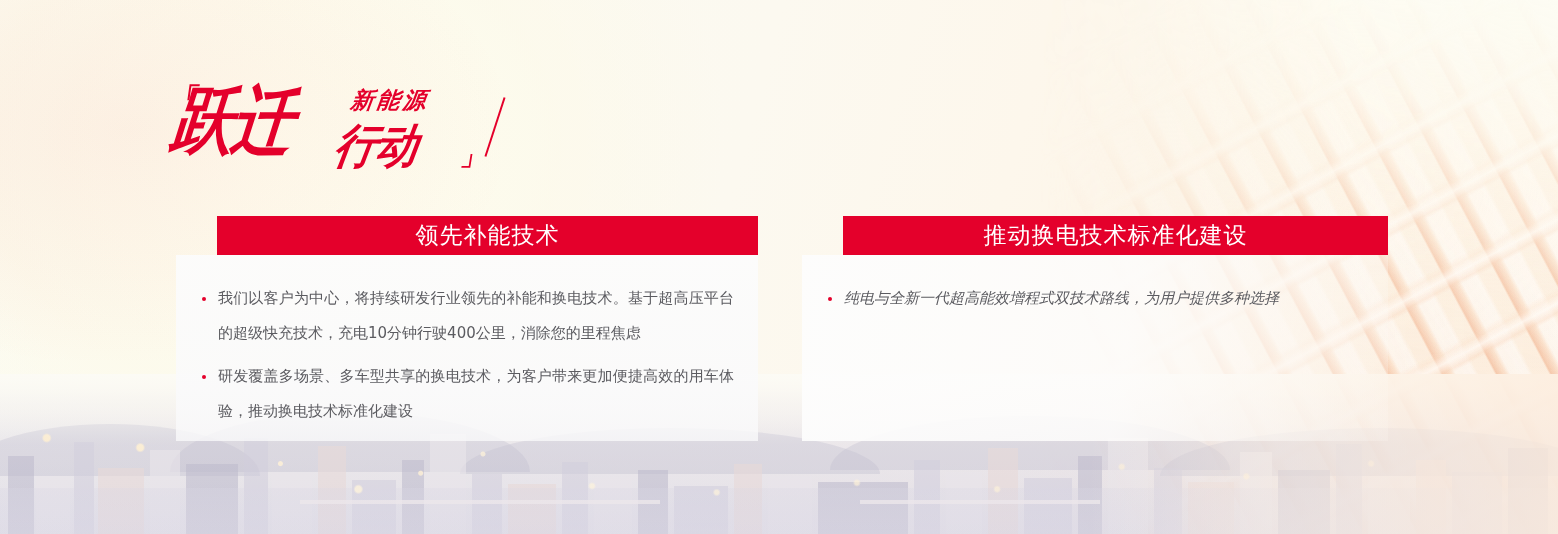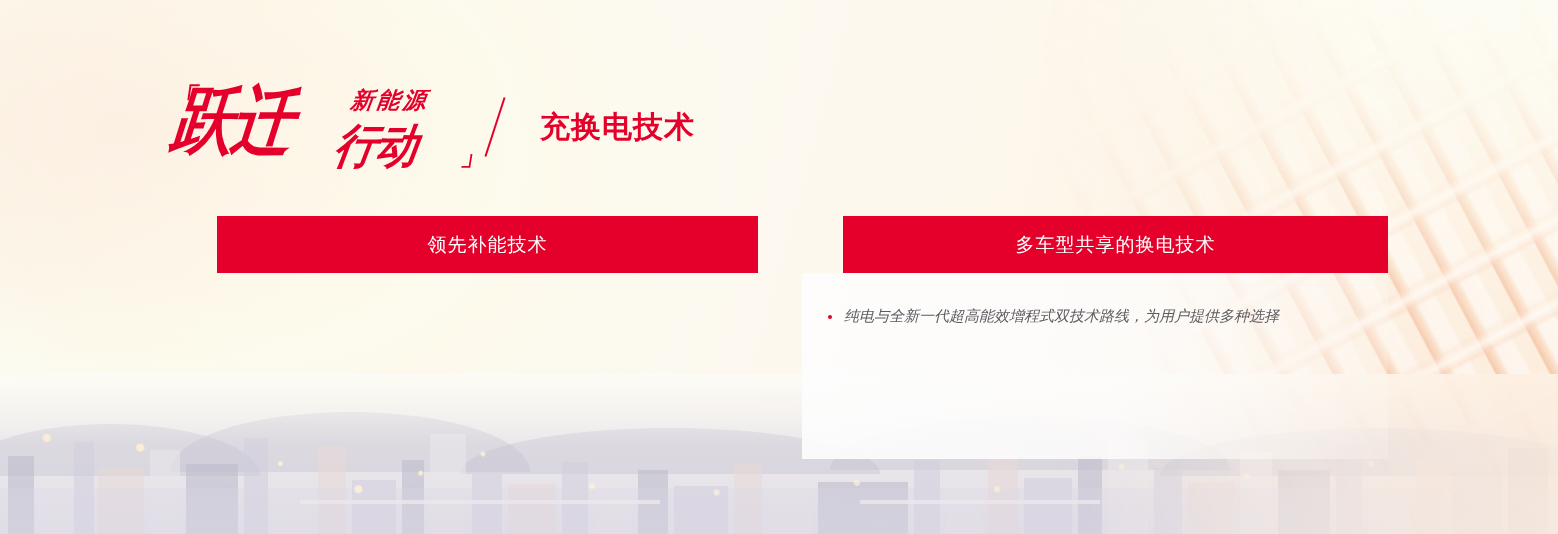--- a/index.html
+++ b/index.html
@@ -318,28 +318,28 @@
 
   
   .card {
     position: absolute;
     top: 216px;
   }
   .card-left  { left: 176px; width: 582px; }
   .card-right { left: 802px; width: 586px; }
 
   .card-header {
-    height: 57px;
+    height: 39px;
     background: #e4002b;
     display: flex;
     align-items: center;
     justify-content: center;
     color: #ffffff;
     font-family: "DejaVu Sans", "Liberation Sans", sans-serif;
-    font-size: 19px;
+    font-size: 23px;
     font-weight: 500;
     letter-spacing: 1px;
     margin-left: 41px;
   }
 
   .card-body {
     height: 186px;
     padding: 26px 24px 0 24px;
     box-sizing: border-box;
   }
@@ -464,29 +464,34 @@
     <div class="logo">
       <span class="logo-bracket">「</span>
       <span class="logo-main">跃迁</span>
       <span class="logo-sub-top">新能源</span>
       <span class="logo-sub-bot">行动</span>
       <span class="logo-quote-end">」</span>
     </div>
 
     <div class="divider-slash"></div>
 
-    <div class="section-title">充换电技术</div>
   </div>
 
   <div class="card card-left">
     <div class="card-header">领先补能技术</div>
+    <div class="card-body">
+      <ul class="bullet-list">
+        <li class="bullet-item">我们以客户为中心，将持续研发行业领先的补能和换电技术。基于超高压平台的超级快充技术，充电10分钟行驶400公里，消除您的里程焦虑</li>
+        <li class="bullet-item">研发覆盖多场景、多车型共享的换电技术，为客户带来更加便捷高效的用车体验，推动换电技术标准化建设</li>
+      </ul>
+    </div>
   </div>
 
   <div class="card card-right">
-    <div class="card-header">多车型共享的换电技术</div>
+    <div class="card-header">推动换电技术标准化建设</div>
     <div class="card-body">
       <ul class="bullet-list">
         <li class="bullet-item">纯电与全新一代超高能效增程式双技术路线，为用户提供多种选择</li>
       </ul>
     </div>
   </div>
 
 </div>
 
 </body></html>

